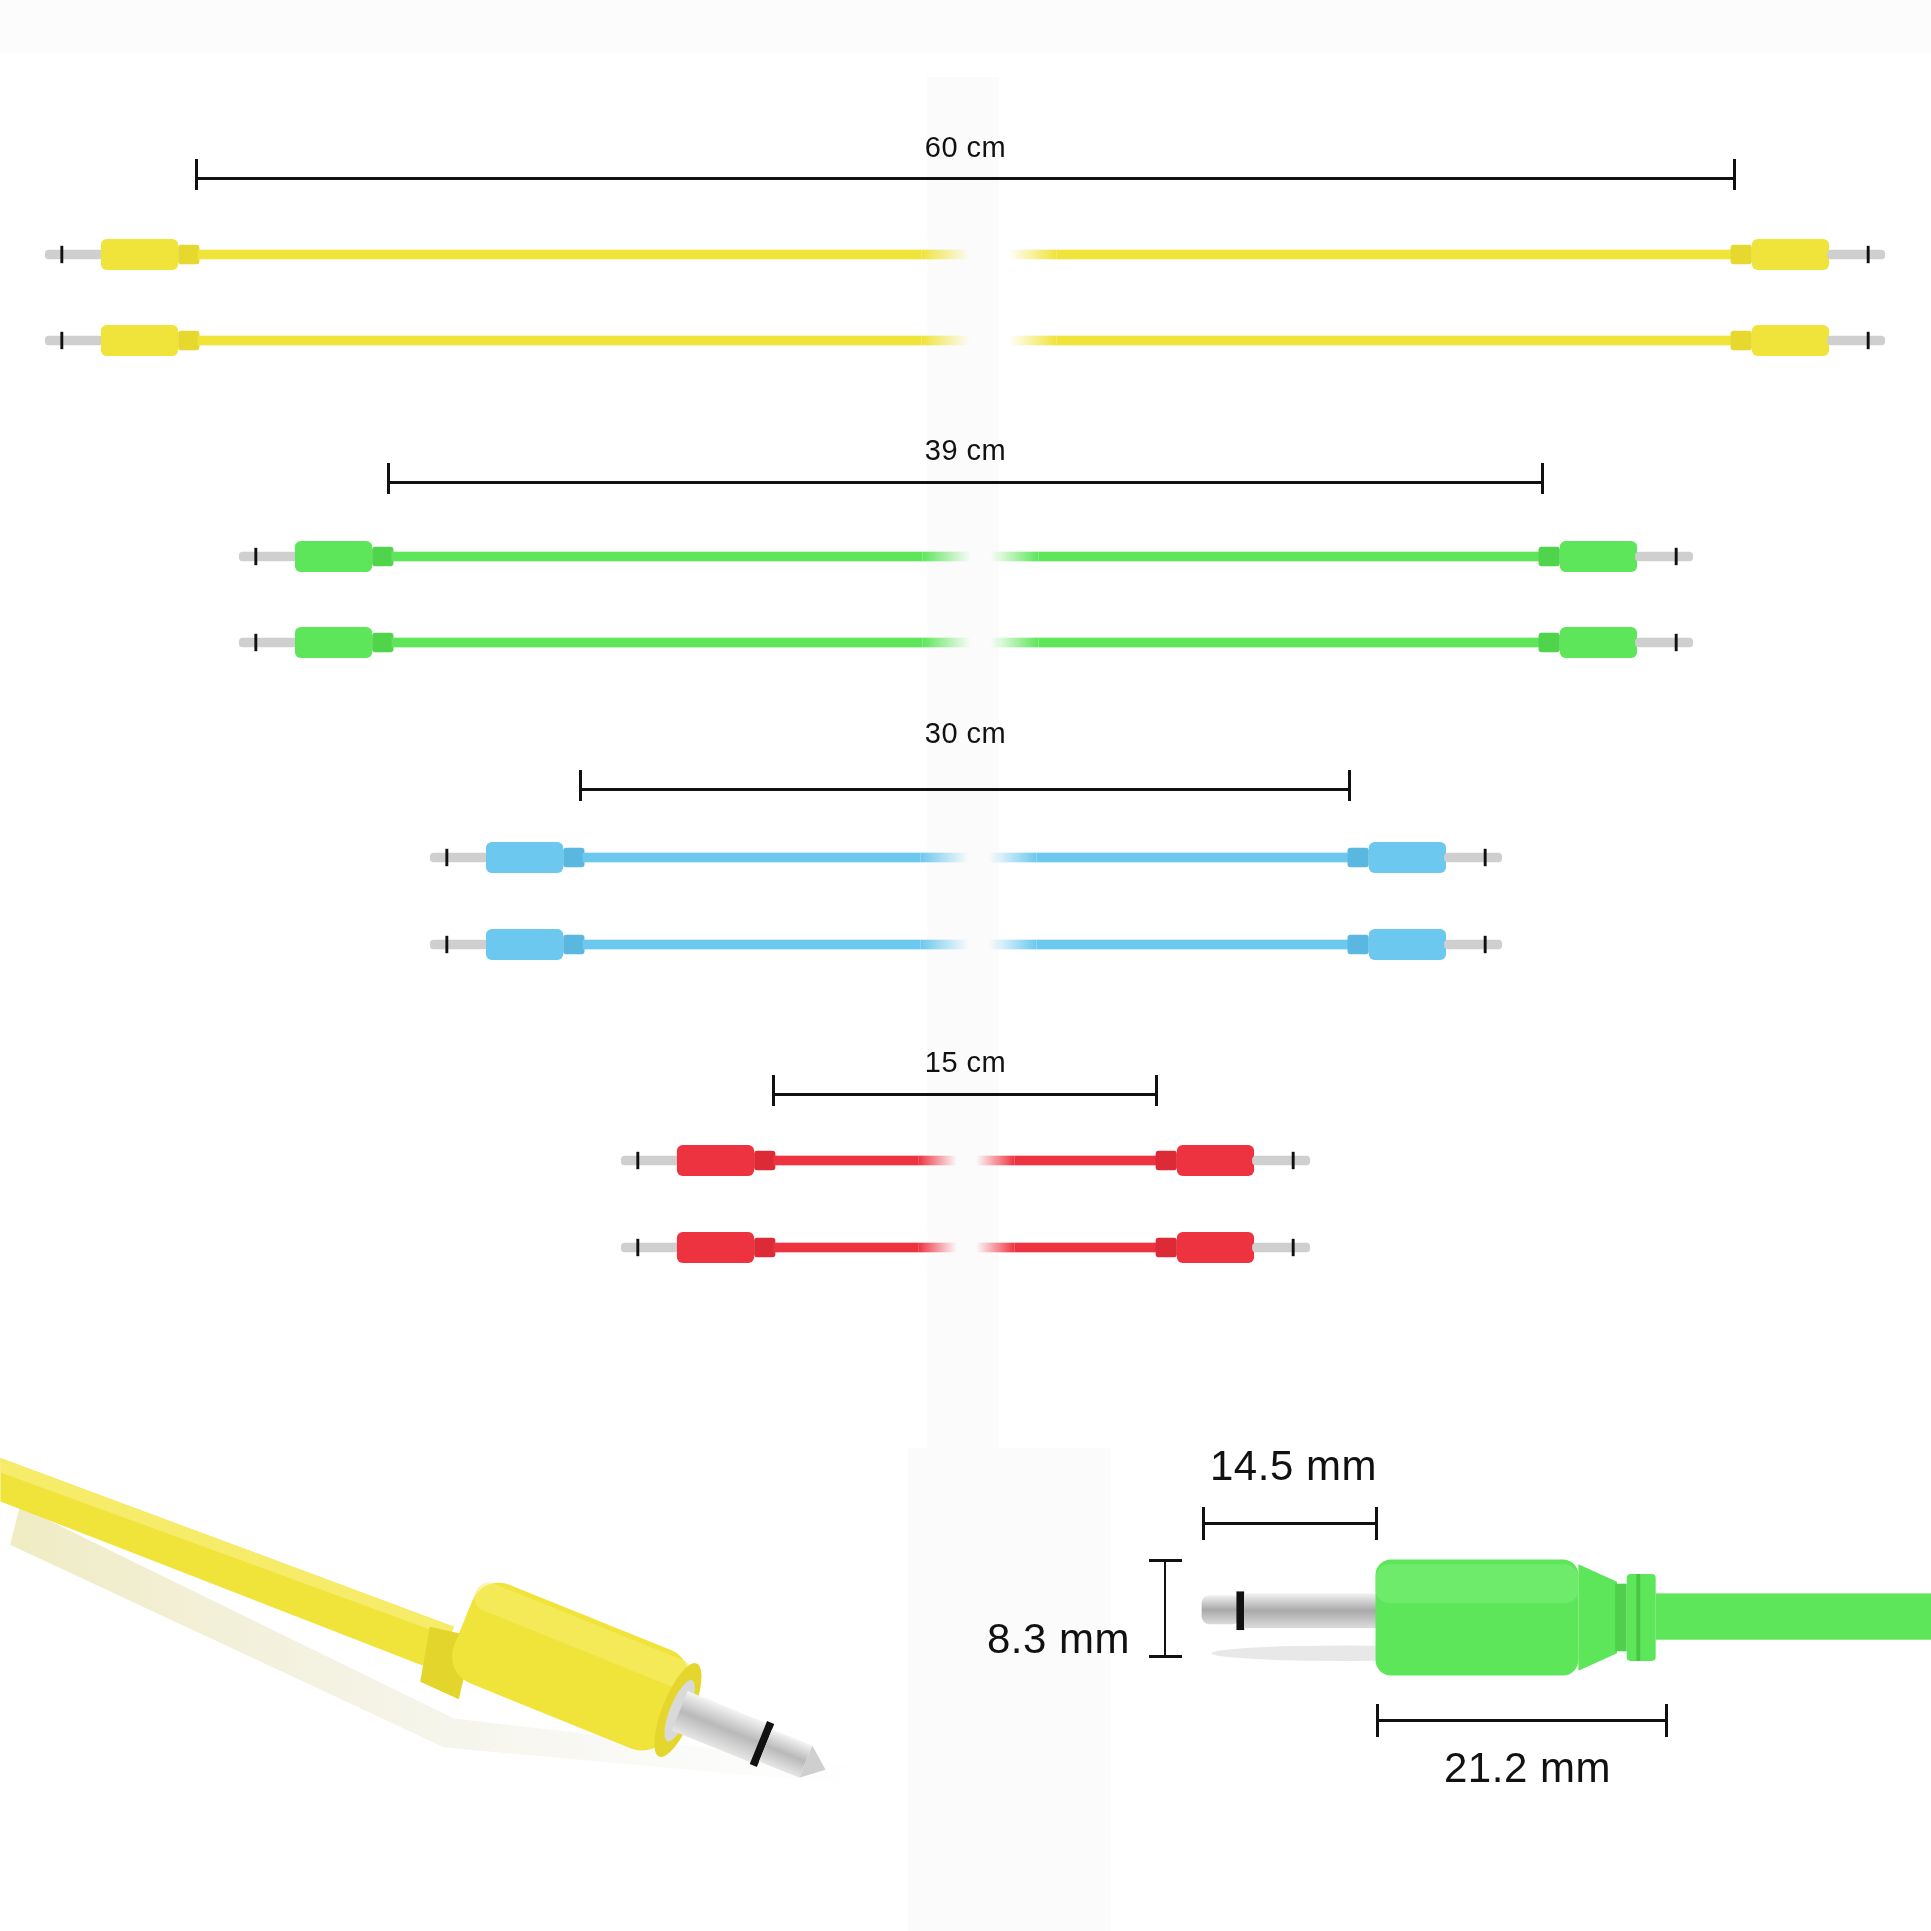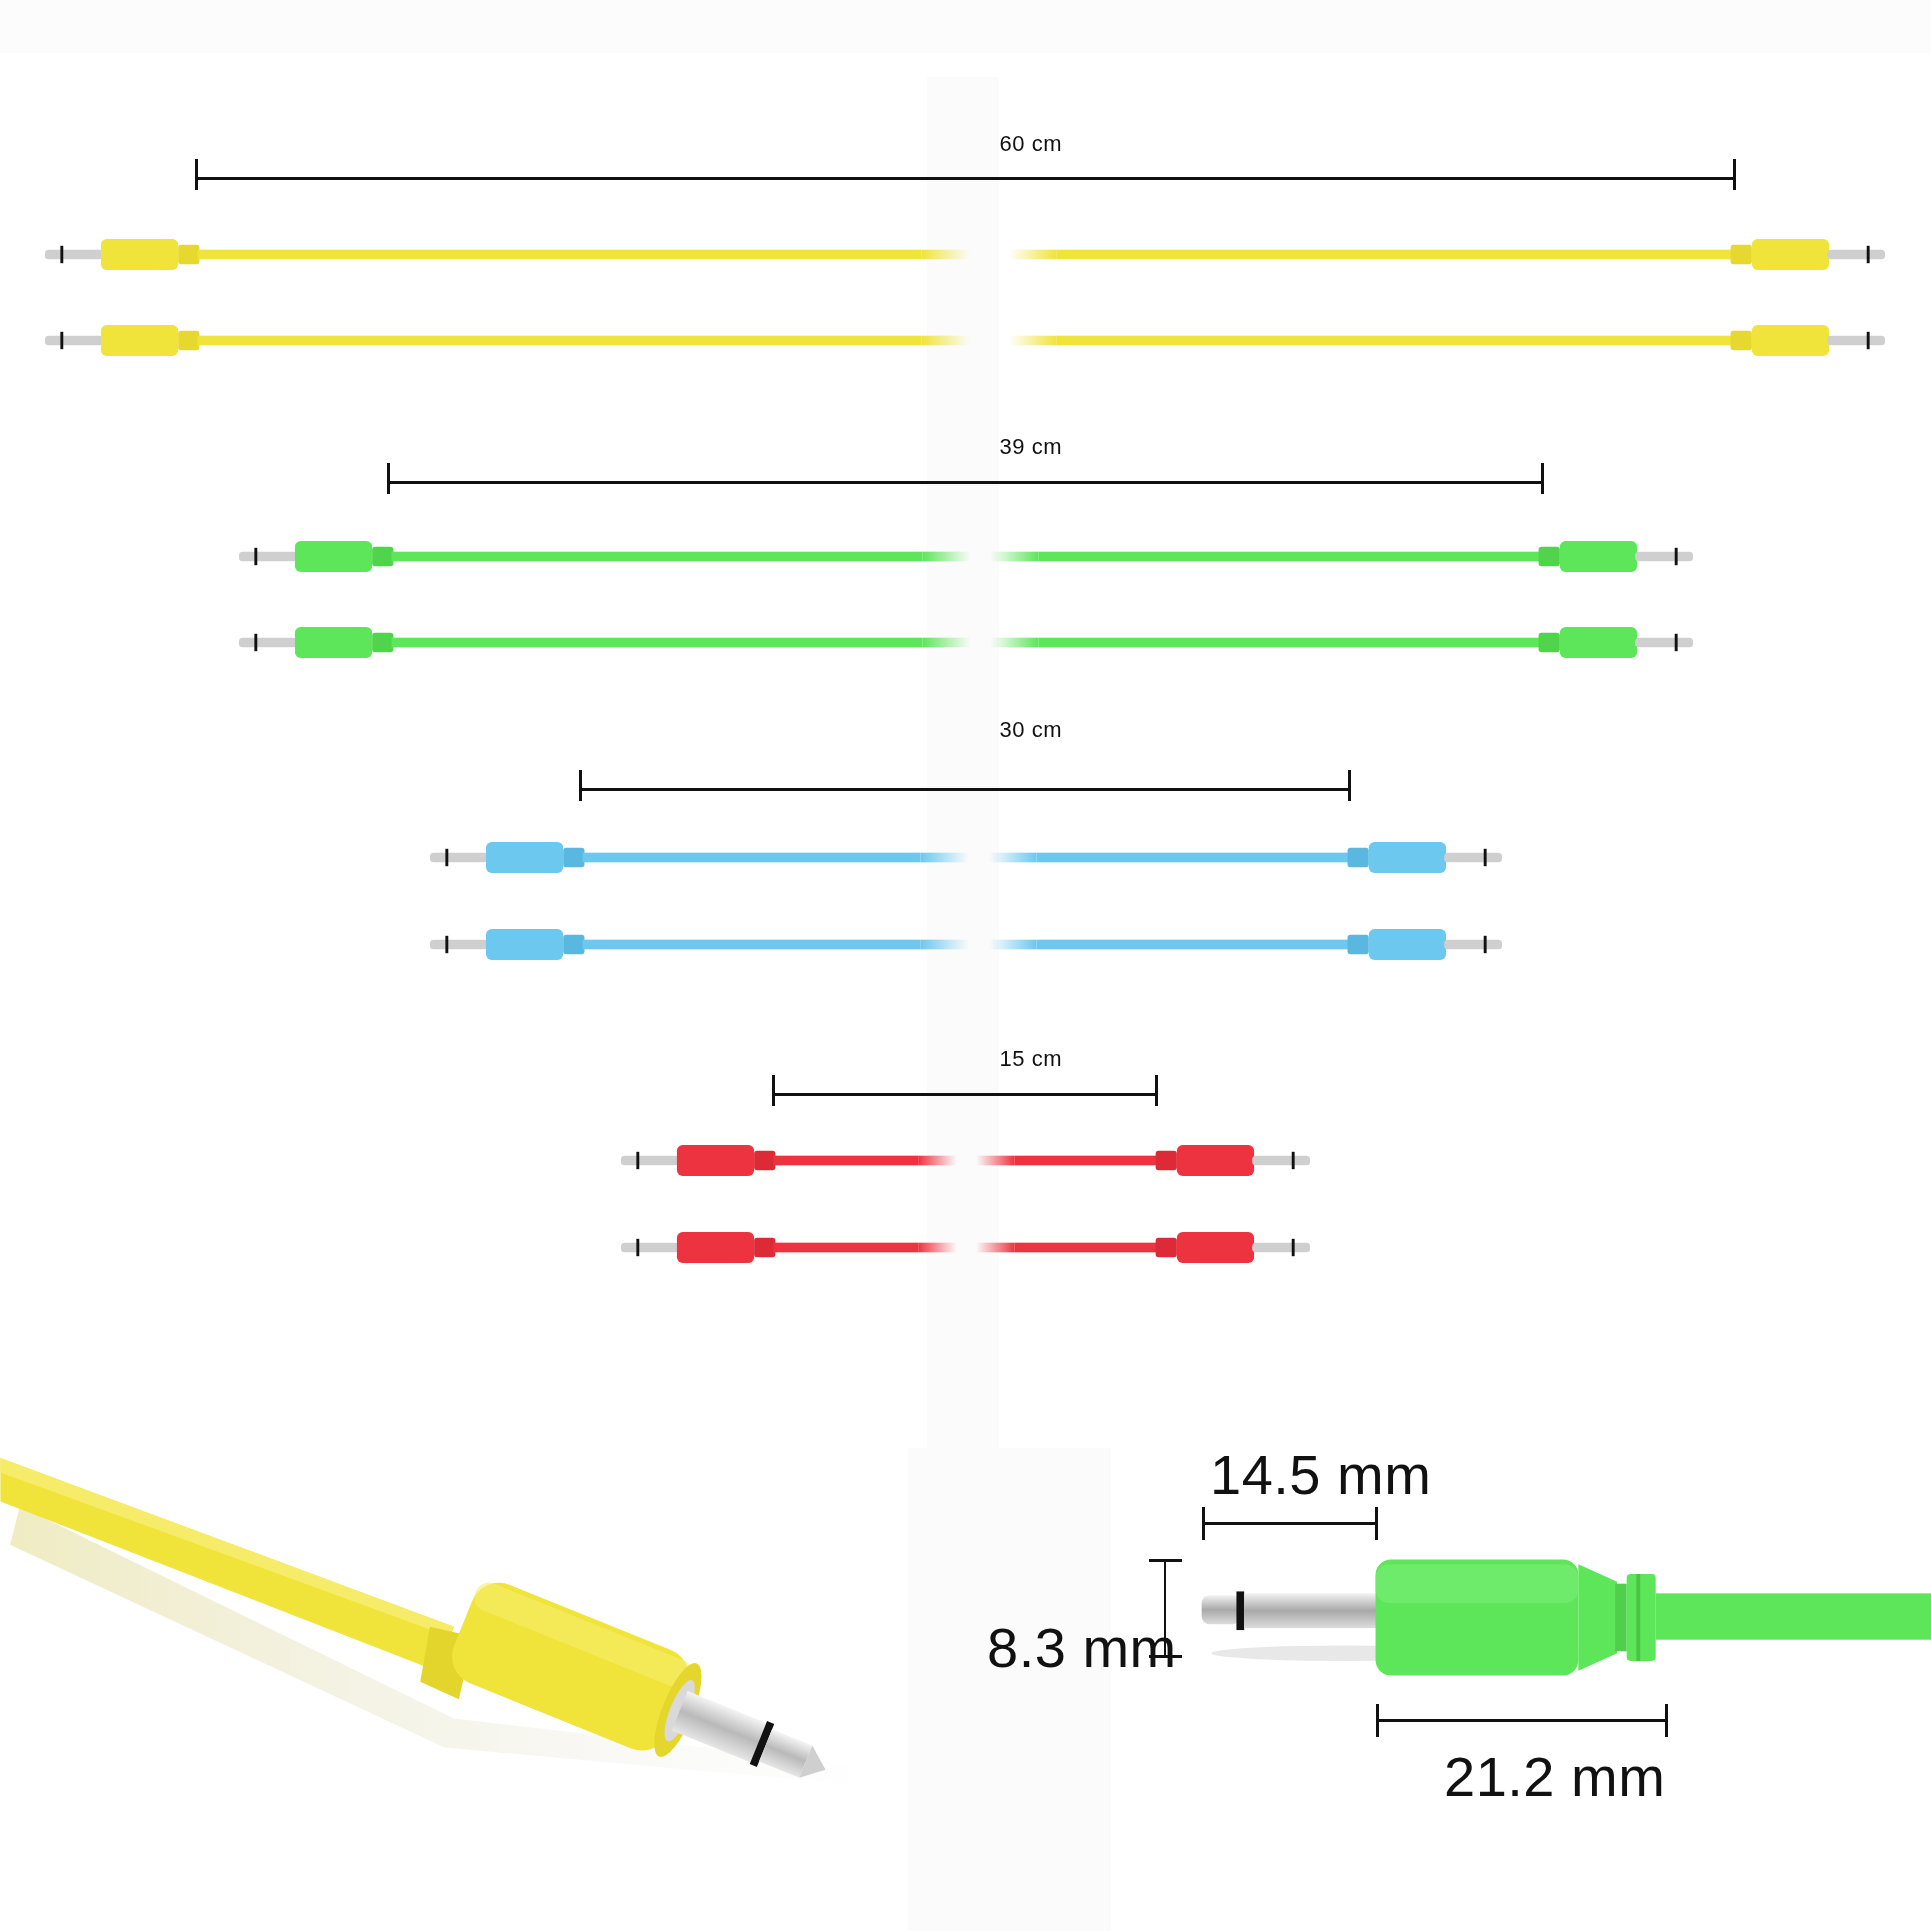--- a/index.html
+++ b/index.html
@@ -11,26 +11,26 @@
   }
   .topband { position: absolute; left: 0; top: 0; width: 1931px; height: 53px; background: #fcfcfc; }
   .centerband { position: absolute; left: 927px; top: 77px; width: 72px; height: 1371px; background: #fbfbfb; }
   .lowerband { position: absolute; left: 908px; top: 1448px; width: 203px; height: 483px; background: #fbfbfb; }
 
   .dim { position: absolute; height: 39px; }
   .dim .line { position: absolute; left: 0; right: 0; top: 18.3px; height: 2.9px; background: #111; }
   .dim .tick { position: absolute; top: 0; width: 2.9px; height: 31px; background: #111; }
   .dim .tick.l { left: 0; }
   .dim .tick.r { right: 0; }
-  .dim-label { position: absolute; font-size: 22px; letter-spacing: 0.5px; text-align: right; width: 193px; }
+  .dim-label { position: absolute; font-size: 29px; letter-spacing: 0.5px; text-align: center; width: 193px; }
 
   .cable { position: absolute; height: 39px; }
   .cable svg { display: block; }
 
-  .big-label { position: absolute; font-size: 56px; color: #111; letter-spacing: 0.5px; }
+  .big-label { position: absolute; font-size: 42px; color: #111; letter-spacing: 0.5px; }
   .vdim { position: absolute; width: 33px; }
   .vdim .vline { position: absolute; left: 14.5px; top: 0; bottom: 0; width: 2.9px; background: #111; }
   .vdim .htick { position: absolute; left: 0; width: 33px; height: 2.9px; background: #111; }
   .hdim2 { position: absolute; height: 33px; }
   .hdim2 .line { position: absolute; left: 0; right: 0; top: 15.4px; height: 2.9px; background: #111; }
   .hdim2 .tick { position: absolute; top: 0; width: 2.9px; height: 33px; background: #111; }
   .hdim2 .tick.l { left: 0; } .hdim2 .tick.r { right: 0; }
 </style>
 </head>
 <body>

